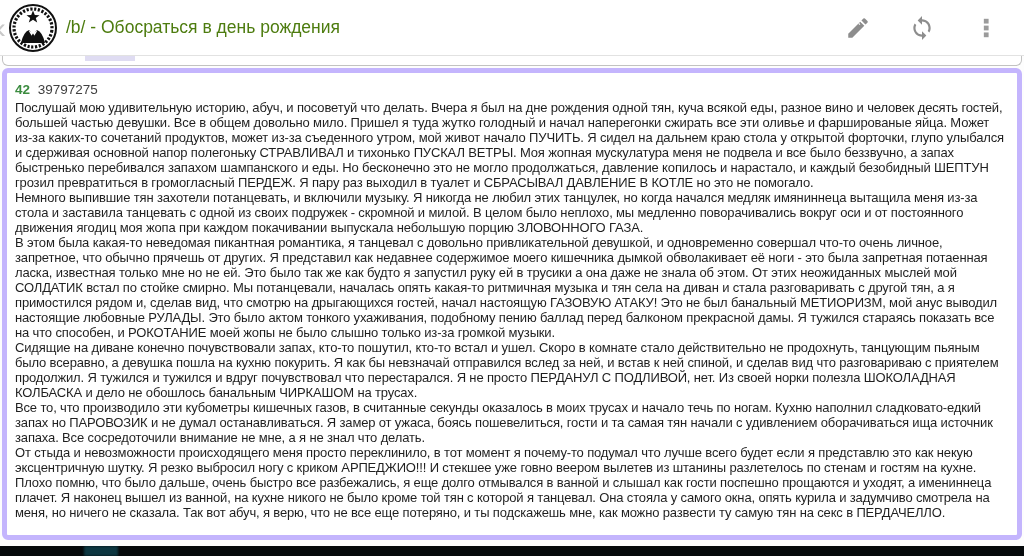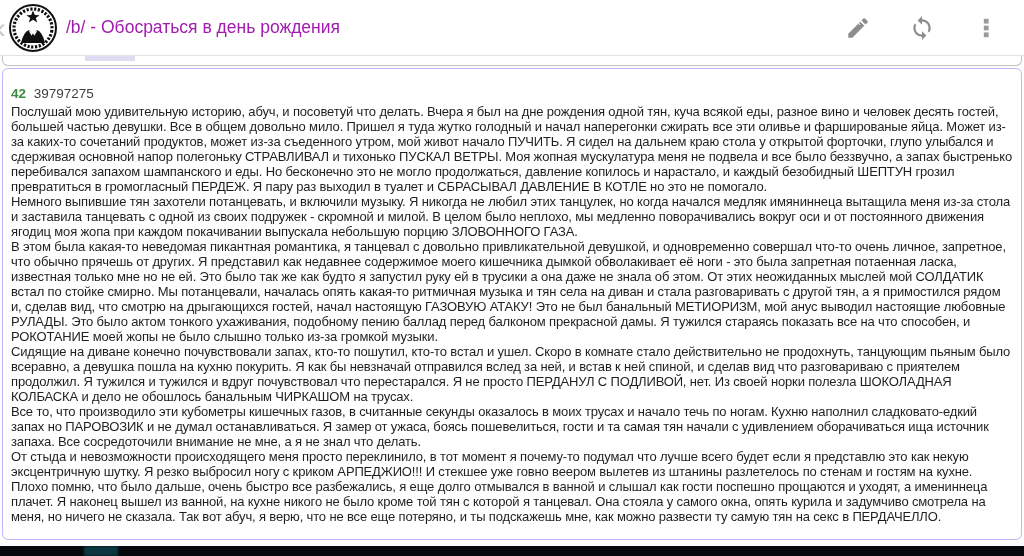--- a/index.html
+++ b/index.html
@@ -7,37 +7,37 @@
               font-family:"Liberation Sans", sans-serif; }
   .screen { position:relative; width:1024px; height:556px; background:#fdfdfd; }
 
   
   .appbar { position:absolute; top:0; left:0; width:1024px; height:56px;
             background:#ffffff; border-bottom:1px solid #e2e2e2;
             display:flex; align-items:center; }
   .back-chev { position:absolute; left:-4px; top:14px; width:14px; height:28px;
                color:#c9c9c9; font-size:30px; line-height:28px; }
   .logo-wrap { margin-left:8px; width:50px; height:50px; flex:0 0 auto; }
-  .appbar-title { margin-left:8px; font-size:17.5px; color:#a21caf; white-space:nowrap;
+  .appbar-title { margin-left:8px; font-size:17.5px; color:#4d7c0f; white-space:nowrap;
                   overflow:hidden; flex:1 1 auto; }
   .appbar-actions { display:flex; align-items:center; gap:0; margin-right:6px; }
   .action-btn { width:64px; height:48px; display:flex; align-items:center;
                 justify-content:center; cursor:pointer; }
 
   
   .prev-card { position:absolute; top:56px; left:2px; width:1020px; height:10px;
                background:#ffffff; border:1px solid #c2c2c2; border-top:none;
                border-radius:0 0 6px 6px; overflow:hidden; }
   .prev-highlight { position:absolute; left:82px; top:0; width:50px; height:5px;
                     background:#dfdcf2; }
 
   
   .post-card { position:absolute; top:68px; left:2px; width:1020px; height:472px;
-               background:#ffffff; border:1px solid #c4b5fd; border-radius:6px;
-               padding:16px 8px 8px 8px; overflow:hidden; }
+               background:#ffffff; border:5px solid #c4b5fd; border-radius:6px;
+               padding:8px 8px 8px 8px; overflow:hidden; }
   .post-header { font-size:13.5px; line-height:17px; margin-bottom:2px; }
   .post-index { font-weight:bold; }
   .post-number { color:#404040; margin-left:4px; }
   .post-body { font-size:13px; line-height:15px; color:#1f1f1f; letter-spacing:-0.15px; }
   .post-body p { margin:0; }
   .replies-row { margin-top:14px; font-size:13px; font-style:italic; color:#333; }
   .reply-link { text-decoration:underline; cursor:pointer; margin-left:4px; }
 
   
   .bottom-strip { position:absolute; left:0; bottom:0; width:1024px; height:10px;

